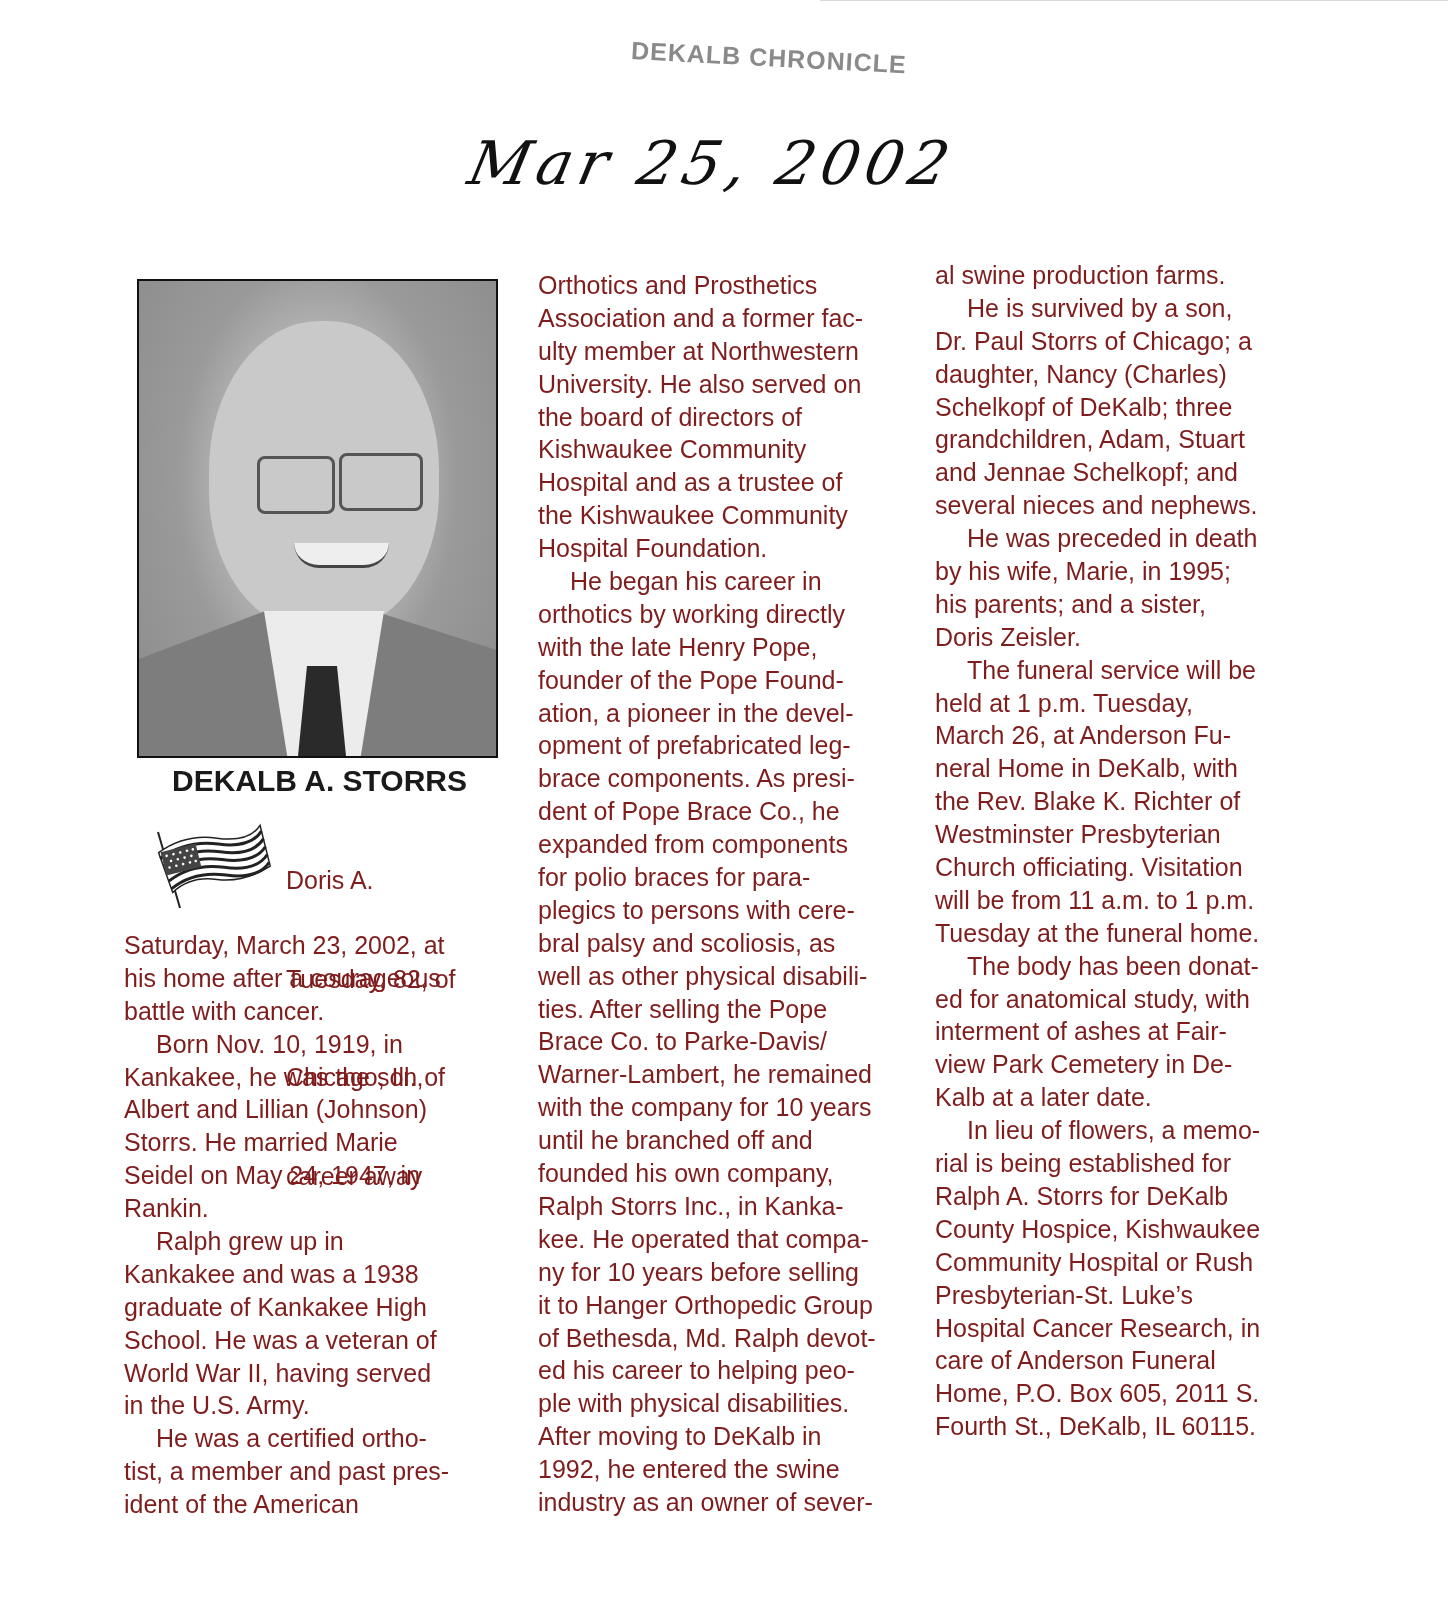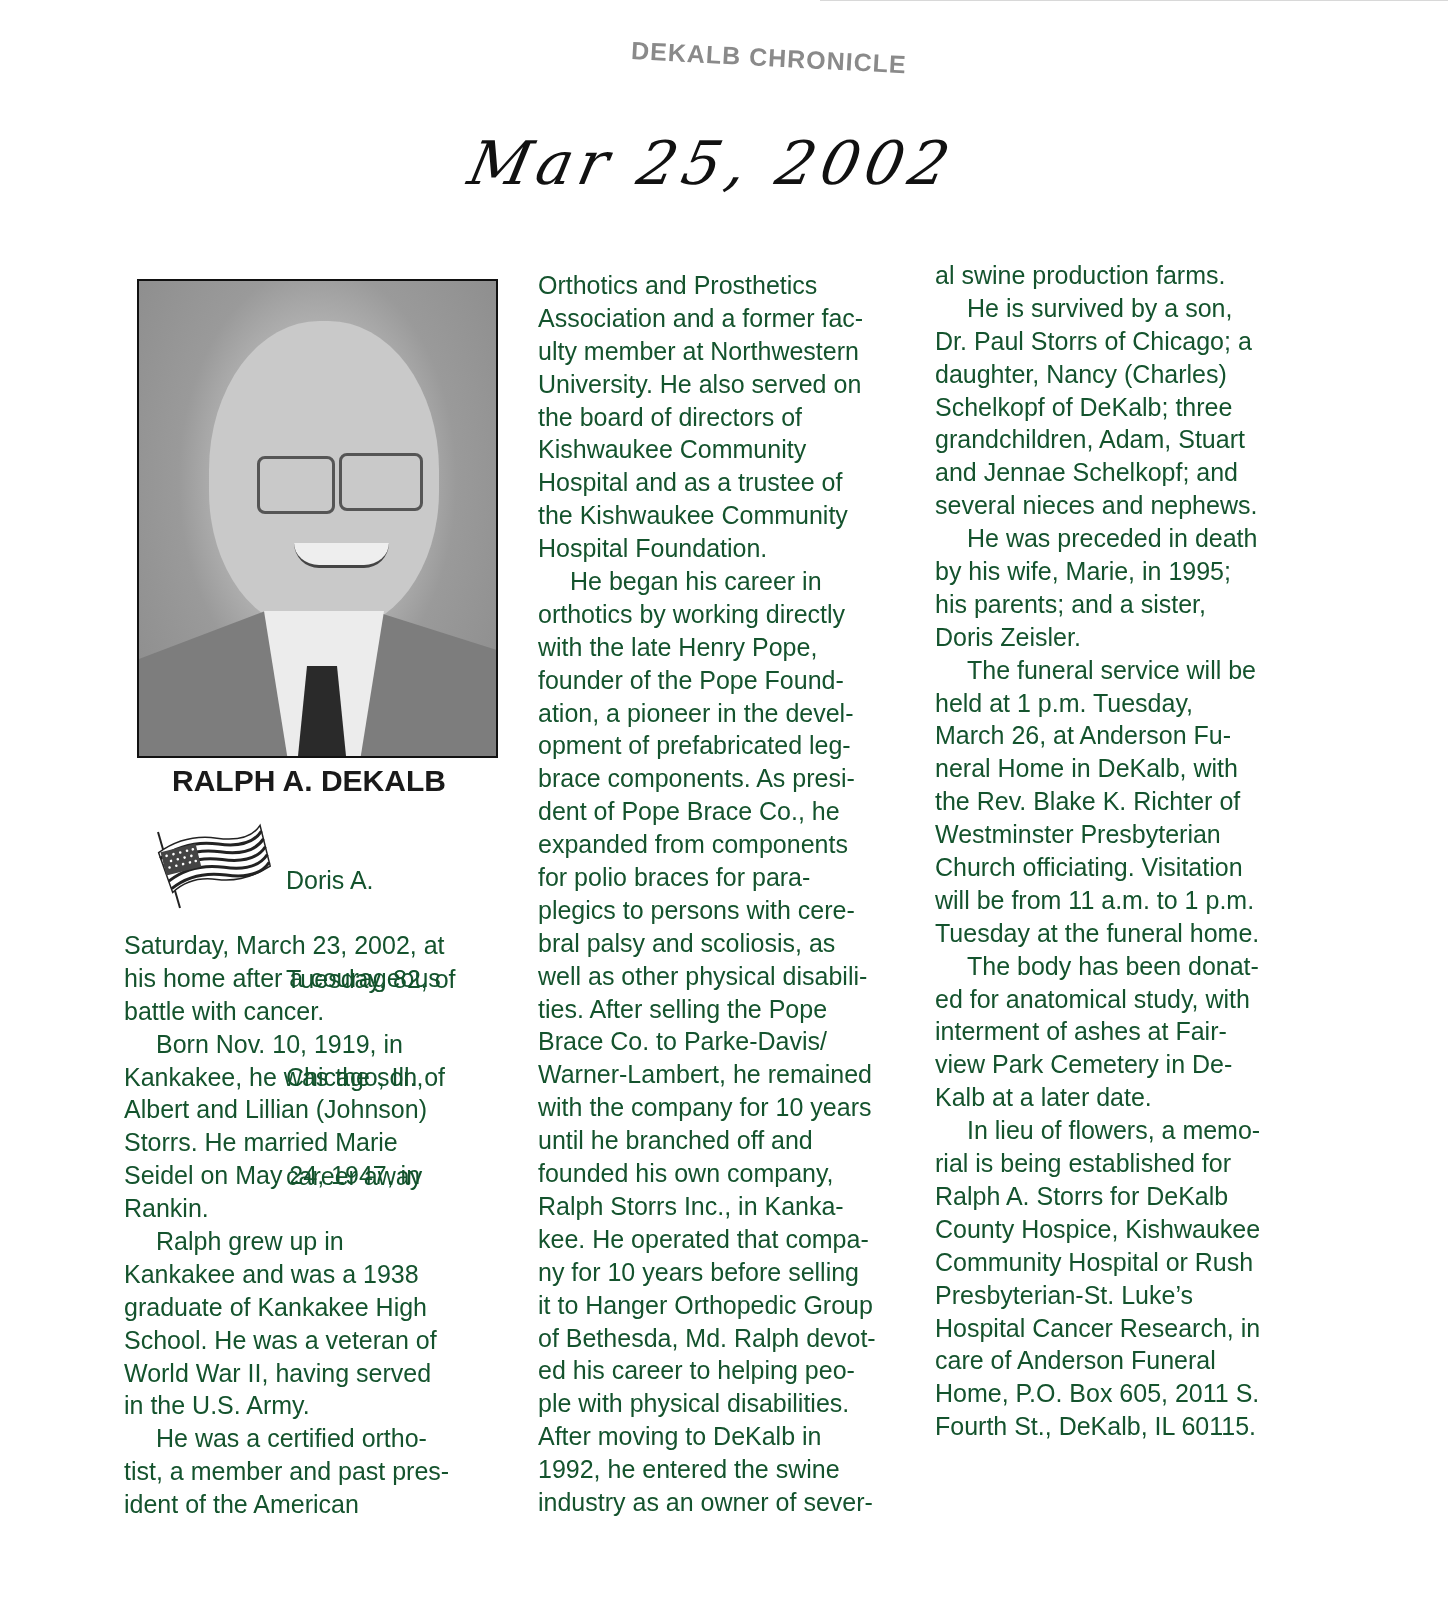--- a/index.html
+++ b/index.html
@@ -11,21 +11,21 @@
     background:radial-gradient(ellipse at 50% 42%,#d8d8d8 0,#bdbdbd 30%,#9a9a9a 55%,#8a8a8a 100%);}
   .photo .head{position:absolute;left:70px;top:40px;width:230px;height:310px;border-radius:48% 48% 45% 45%;background:#c9c9c9;}
   .photo .glasses-l{position:absolute;left:118px;top:175px;width:72px;height:52px;border:3px solid #555;border-radius:8px;}
   .photo .glasses-r{position:absolute;left:200px;top:172px;width:78px;height:52px;border:3px solid #555;border-radius:8px;}
   .photo .smile{position:absolute;left:155px;top:262px;width:95px;height:22px;background:#eee;border-radius:0 0 50px 50px;border-bottom:3px solid #444;}
   .photo .suit{position:absolute;left:0;top:330px;width:361px;height:160px;background:#7d7d7d;clip-path:polygon(0 30%,35% 0,65% 0,100% 25%,100% 100%,0 100%);}
   .photo .shirt{position:absolute;left:125px;top:330px;width:120px;height:150px;background:#ececec;clip-path:polygon(0 0,100% 0,80% 100%,20% 100%);}
   .photo .tie{position:absolute;left:158px;top:385px;width:50px;height:100px;background:#2a2a2a;clip-path:polygon(20% 0,80% 0,100% 100%,0 100%);}
   .name{position:absolute;left:172px;top:764px;font-size:30px;font-weight:bold;color:#1a1a1a;letter-spacing:0px;white-space:nowrap;}
   .flag{position:absolute;left:152px;top:810px;width:120px;height:100px;}
-  .col{position:absolute;font-size:25px;line-height:32.9px;color:#14532d;white-space:pre;}
+  .col{position:absolute;font-size:25px;line-height:32.9px;color:#7f1d1d;white-space:pre;}
   .col div{height:32.9px;}
   .c1a{left:286px;top:798px;}
   .c1b{left:124px;top:929px;}
   .c2{left:538px;top:269px;}
   .c3{left:935px;top:259px;}
   .ind{padding-left:32px;}
 </style>
 </head>
 <body>
 
@@ -37,21 +37,21 @@
 <div class="photo" title="Portrait photo of Ralph A. Storrs">
   <div class="head"></div>
   <div class="glasses-l"></div>
   <div class="glasses-r"></div>
   <div class="smile"></div>
   <div class="suit"></div>
   <div class="shirt"></div>
   <div class="tie"></div>
 </div>
 
-<div class="name">RALPH A. DEKALB</div>
+<div class="name">DEKALB A. STORRS</div>
 
 <svg class="flag" viewBox="0 0 120 100">
   <line x1="6" y1="22" x2="28" y2="98" stroke="#222" stroke-width="2"></line>
   <g transform="rotate(-14 60 50)">
     <path d="M10 30 Q40 18 70 30 T115 28 L115 70 Q85 80 60 70 T14 72 Z" fill="#fff" stroke="#222" stroke-width="1.5"></path>
     <path d="M10 36 Q40 24 70 36 T115 34" stroke="#222" stroke-width="3" fill="none"></path>
     <path d="M12 44 Q40 32 70 44 T115 42" stroke="#222" stroke-width="3" fill="none"></path>
     <path d="M12 52 Q40 40 70 52 T115 50" stroke="#222" stroke-width="3" fill="none"></path>
     <path d="M13 60 Q40 48 70 60 T115 58" stroke="#222" stroke-width="3" fill="none"></path>
     <path d="M14 68 Q40 56 70 68 T115 66" stroke="#222" stroke-width="3" fill="none"></path>

